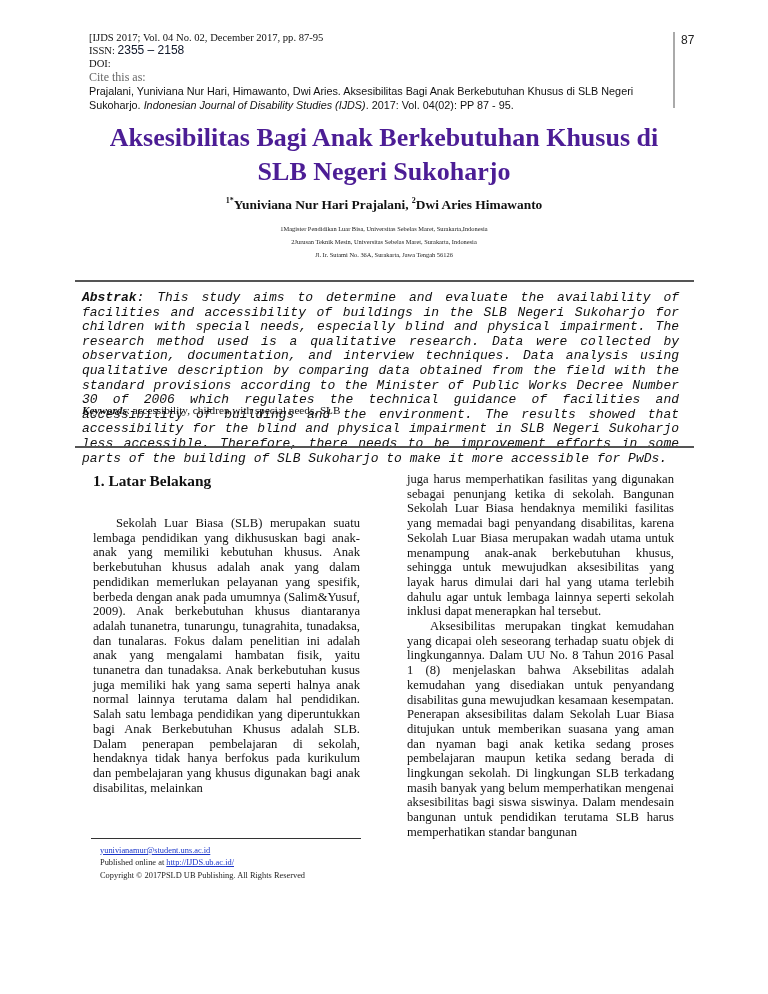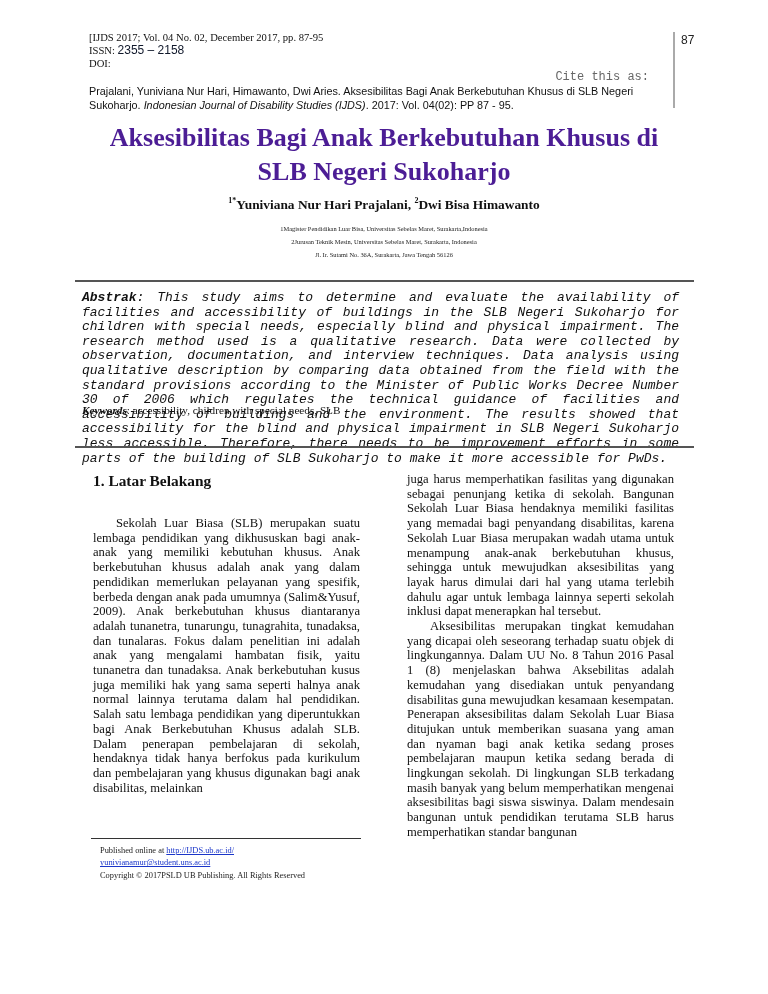--- a/index.html
+++ b/index.html
@@ -2,21 +2,21 @@
 <html><head>
 <meta charset="utf-8">
 <style>
   html, body { margin: 0; padding: 0; background: #ffffff; }
   body { width: 768px; height: 994px; position: relative; overflow: hidden; color: #111; }
   .serif { font-family: "Liberation Serif", "DejaVu Serif", serif; }
 
   .header { position: absolute; left: 89px; top: 31px; width: 560px; }
   .header .line { font-size: 10.6px; line-height: 13px; white-space: nowrap; }
   .header .issn-num { font-family: "Liberation Sans", sans-serif; font-size: 12px; color: #0f172a; }
-  .header .cite { font-family: Liberation Mono, monospace; font-size: 12px; color: #666; line-height: 14px; text-align: right; }
+  .header .cite { font-family: Liberation Serif, serif; font-size: 12px; color: #666; line-height: 14px; }
   .header .citetext { font-family: "Liberation Sans", sans-serif; font-size: 10.8px; line-height: 14px; color: #111; }
   .vsep { position: absolute; left: 673px; top: 32px; width: 2px; height: 76px; background: #aaa; }
   .pagenum { position: absolute; left: 681px; top: 33px; font-family: "Liberation Sans", sans-serif; font-size: 12px; color: #222; text-align: center; }
 
   .title { position: absolute; left: 60px; top: 121px; width: 648px; text-align: center;
            font-family: "Liberation Serif", serif; font-weight: bold; font-size: 26px; line-height: 34px; color: #4c1d95; }
   .authors { position: absolute; left: 60px; top: 196px; width: 648px; text-align: center;
              font-family: "Liberation Serif", serif; font-weight: bold; font-size: 13.4px; }
   .authors sup { font-size: 8px; vertical-align: 6px; }
   .affil { position: absolute; left: 60px; width: 648px; text-align: center;
@@ -59,21 +59,21 @@
 </div>
 <div class="vsep"></div>
 <div class="pagenum">87</div>
 
 <div class="title">
   <div>Aksesibilitas Bagi Anak Berkebutuhan Khusus di</div>
   <div>SLB Negeri Sukoharjo</div>
 </div>
 
 <div class="authors">
-  <sup>1*</sup><span>Yuniviana Nur Hari Prajalani, </span><sup>2</sup><span>Dwi Bisa Himawanto</span>
+  <sup>1*</sup><span>Yuniviana Nur Hari Prajalani, </span><sup>2</sup><span>Dwi Aries Himawanto</span>
 </div>
 <div class="affil" style="top:225px">1Magister Pendidikan Luar Bisa, Universitas Sebelas Maret, Surakarta,Indonesia</div>
 <div class="affil" style="top:238px">2Jurusan Teknik Mesin, Universitas Sebelas Maret, Surakarta, Indonesia</div>
 <div class="affil" style="top:251px">Jl. Ir. Sutami No. 36A, Surakarta, Jawa Tengah 56126</div>
 
 <div class="rule" style="top:280px"></div>
 <div class="abstract">
   <span class="lbl">Abstrak</span><span>: This study aims to determine and evaluate the availability of facilities and accessibility of buildings in the SLB Negeri Sukoharjo for children with special needs, especially blind and physical impairment. The research method used is a qualitative research. Data were collected by observation, documentation, and interview techniques. Data analysis using qualitative description by comparing data obtained from the field with the standard provisions according to the Minister of Public Works Decree Number 30 of 2006 which regulates the technical guidance of facilities and accessibility of buildings and the environment. The results showed that accessibility for the blind and physical impairment in SLB Negeri Sukoharjo less accessible. Therefore, there needs to be improvement efforts in some parts of the building of SLB Sukoharjo to make it more accessible for PwDs.</span>
 </div>
 <div class="keywords">
@@ -87,18 +87,18 @@
   <p class="indent">Sekolah Luar Biasa (SLB) merupakan suatu lembaga pendidikan yang dikhususkan bagi anak-anak yang memiliki kebutuhan khusus. Anak berkebutuhan khusus adalah anak yang dalam pendidikan memerlukan pelayanan yang spesifik, berbeda dengan anak pada umumnya (Salim&amp;Yusuf, 2009).  Anak berkebutuhan khusus diantaranya adalah tunanetra, tunarungu, tunagrahita, tunadaksa, dan tunalaras. Fokus dalam penelitian ini adalah anak yang mengalami hambatan fisik, yaitu tunanetra dan tunadaksa. Anak berkebutuhan kusus juga memiliki hak yang sama seperti halnya anak normal lainnya terutama dalam hal pendidikan. Salah satu lembaga pendidikan yang diperuntukkan bagi Anak Berkebutuhan Khusus adalah SLB. Dalam penerapan pembelajaran di sekolah, hendaknya tidak hanya berfokus pada kurikulum dan pembelajaran yang khusus digunakan bagi anak disabilitas, melainkan</p>
 </div>
 
 <div class="col right-col">
   <p>juga harus memperhatikan fasilitas yang digunakan sebagai penunjang ketika di sekolah. Bangunan Sekolah Luar Biasa hendaknya memiliki fasilitas yang memadai bagi penyandang disabilitas, karena Sekolah Luar Biasa merupakan wadah utama untuk menampung anak-anak berkebutuhan khusus, sehingga untuk mewujudkan aksesibilitas yang layak harus dimulai dari hal yang utama terlebih dahulu agar untuk lembaga lainnya seperti sekolah inklusi dapat menerapkan  hal tersebut.</p>
   <p class="indent">Aksesibilitas merupakan tingkat kemudahan yang dicapai oleh seseorang terhadap suatu objek di lingkungannya. Dalam UU No. 8 Tahun 2016 Pasal 1 (8) menjelaskan bahwa  Aksebilitas adalah kemudahan yang disediakan untuk penyandang disabilitas guna mewujudkan kesamaan kesempatan. Penerapan aksesibilitas dalam Sekolah Luar Biasa ditujukan untuk memberikan suasana yang aman dan nyaman bagi anak ketika sedang proses pembelajaran maupun ketika sedang berada di lingkungan sekolah. Di lingkungan SLB terkadang masih banyak yang belum memperhatikan mengenai aksesibilitas bagi siswa siswinya.  Dalam mendesain bangunan untuk pendidikan terutama SLB harus memperhatikan standar bangunan</p>
 </div>
 
 <div class="fn-rule"></div>
 <div class="footnote">
+  <div><a>yunivianamur@student.uns.ac.id</a></div>
   <div>
     <span>Published online at </span><a>http://IJDS.ub.ac.id/</a>
   </div>
-  <div><a>yunivianamur@student.uns.ac.id</a></div>
   <div>Copyright © 2017PSLD UB Publishing. All Rights Reserved</div>
 </div>
 
 </body></html>

